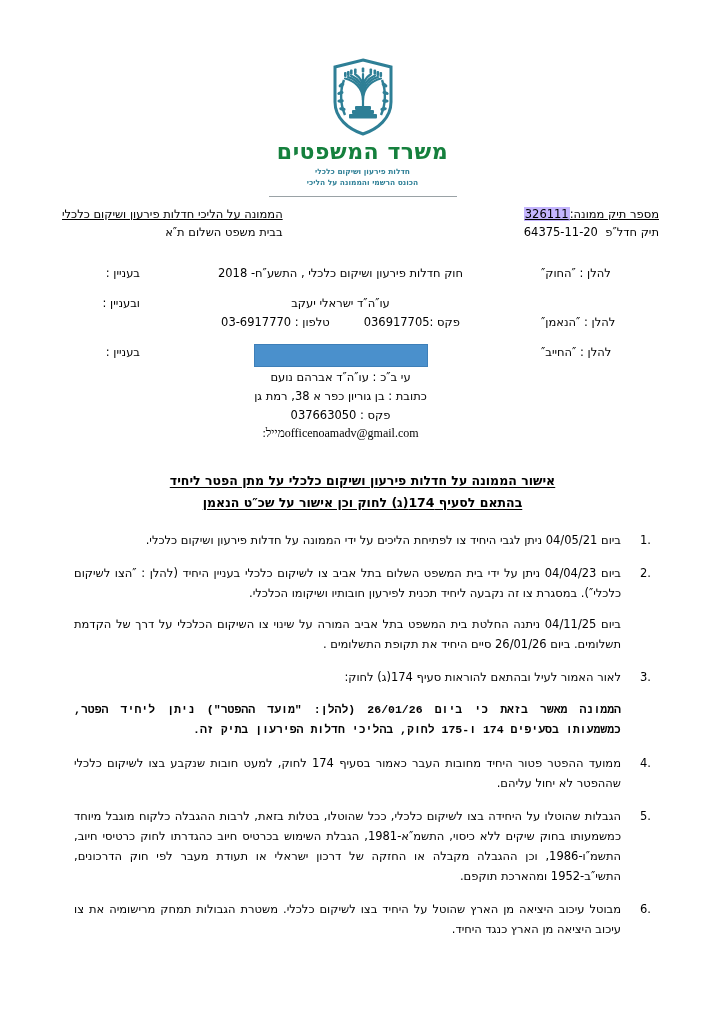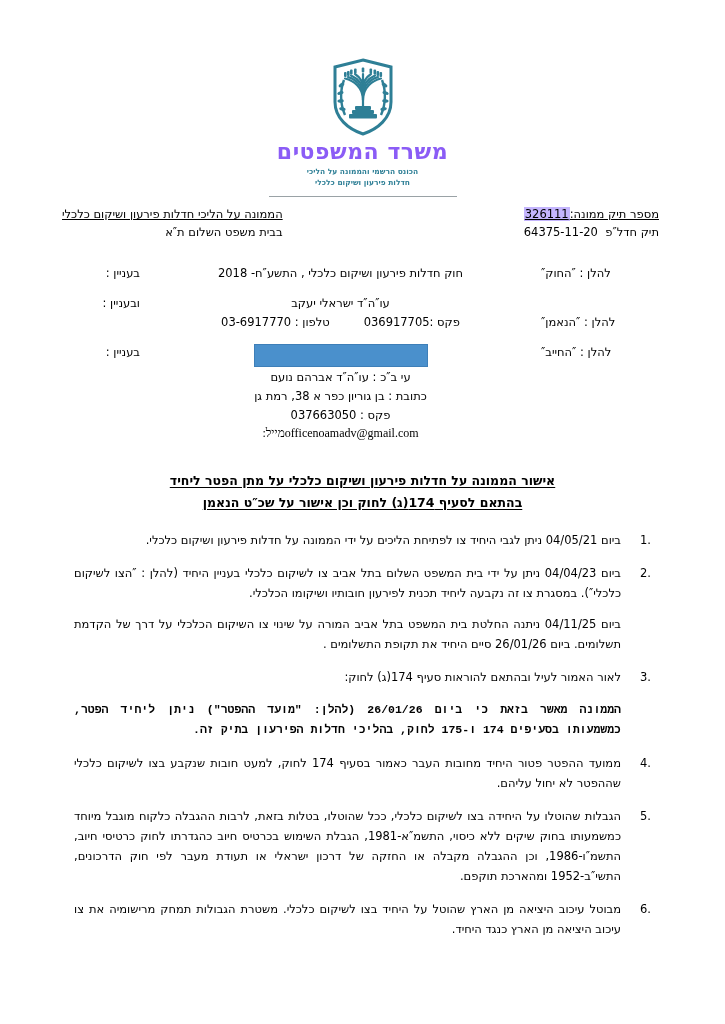--- a/index.html
+++ b/index.html
@@ -26,21 +26,21 @@
     text-align: center;
     padding-top: 58px;
   }
   .emblem {
     display: block;
     margin: 0 auto;
   }
   .ministry-name {
     font-size: 22px;
     font-weight: bold;
-    color: #8b5cf6;
+    color: #15803d;
     letter-spacing: 0.5px;
     margin-top: 4px;
     line-height: 1.1;
   }
   .ministry-sub {
     font-size: 7.5px;
     font-weight: bold;
     color: #2e7f96;
     line-height: 1.45;
     margin-top: 3px;
@@ -226,22 +226,22 @@
         <rect x="42.5" y="11.5" width="2.6" height="5" rx="1"></rect>
         <rect x="45.5" y="13" width="2.6" height="5" rx="1"></rect>
         <rect x="48.5" y="14" width="2.6" height="5" rx="1"></rect>
         <rect x="24" y="48" width="16" height="4" rx="1"></rect>
         <rect x="21" y="52" width="22" height="4" rx="1"></rect>
         <rect x="18" y="56" width="28" height="4.5" rx="1"></rect>
       </g>
     </svg>
     <div class="ministry-name">משרד המשפטים</div>
     <div class="ministry-sub">
+      <div>חדלות פירעון ושיקום כלכלי</div>
       <div>הכונס הרשמי והממונה על הליכי</div>
-      <div>חדלות פירעון ושיקום כלכלי</div>
     </div>
     <div class="letterhead-rule"></div>
   </div>
 
   <div class="header-cols">
     <div class="hdr-right">
       <div class="u-line">הממונה על הליכי חדלות פירעון ושיקום כלכלי</div>
       <div>בבית משפט השלום ת″א</div>
     </div>
     <div class="hdr-left">

